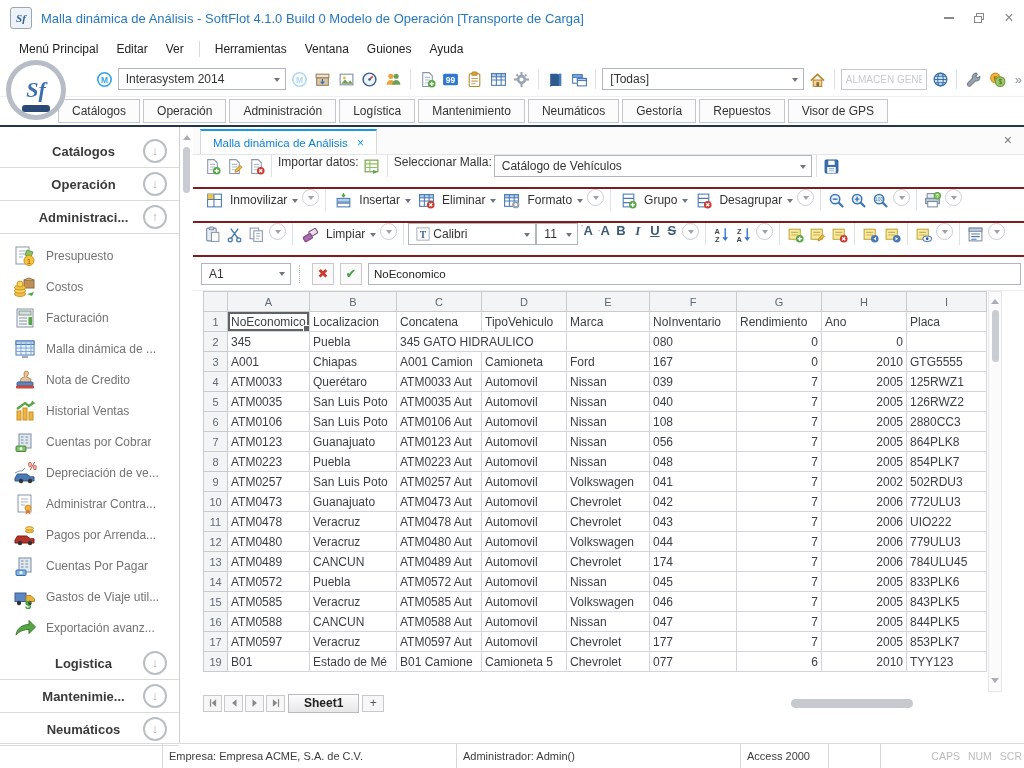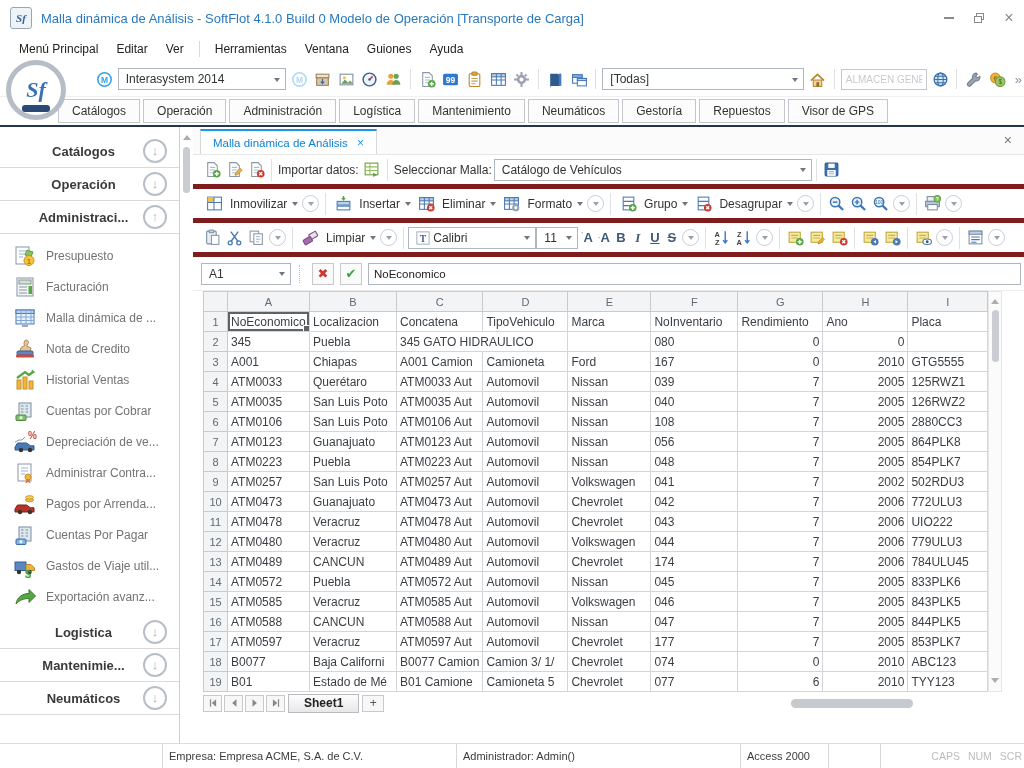--- a/index.html
+++ b/index.html
@@ -55,21 +55,21 @@
   .tri-up{width:0;height:0;border:4px solid transparent;border-bottom:5px solid #a9aeb4;}
   .tri-down{width:0;height:0;border:4px solid transparent;border-top:5px solid #a9aeb4;}
   .ssthumb{width:7px;height:46px;background:#c9ccd0;border-radius:4px;margin-top:7px;}
   
   .mainpanel{flex:1;display:flex;flex-direction:column;background:#fff;min-width:0;}
   .dts{height:28px;display:flex;align-items:flex-end;position:relative;background:#fbfbfb;border-bottom:1px solid #e6e6e6;box-sizing:border-box;}
   .dtab{margin-left:7px;height:25px;display:flex;align-items:center;gap:9px;padding:0 12px;background:#fff;
     border:1px solid #d8d8d8;border-bottom:none;border-top:2px solid #1c97ea;color:#0d82d8;font-size:11.5px;box-sizing:border-box;}
   .dtab .x{color:#1c97ea;font-size:12px;}
   .far-x{position:absolute;right:12px;top:6px;color:#777;font-size:14px;line-height:14px;}
-  .ptb{height:34px;display:flex;align-items:center;border-bottom:5px solid #7f1d1d;padding-left:8px;
+  .ptb{height:34px;display:flex;align-items:flex-start;border-bottom:2px solid #7f1d1d;padding-left:8px;
     font-size:12px;color:#333;box-sizing:border-box;white-space:nowrap;}
   .vsep{width:1px;height:22px;background:#dfe2e5;margin:0 4px;flex:none;}
   .dropbtn{display:flex;align-items:center;gap:5px;padding:0 2px;}
   .rnd{width:15px;height:15px;border:1px solid #c9ced4;border-radius:50%;display:flex;align-items:center;
     justify-content:center;margin:0 2px;flex:none;}
   .rnd .car{border:3px solid transparent;border-top:4px solid #9aa2ab;margin:3px 0 0 0;}
   .fmt-letter{width:17px;text-align:center;font-size:13px;font-weight:bold;color:#3d5a75;}
   .fmt-letter.it{font-style:italic;font-family:"Liberation Serif",serif;}
   .fmt-letter.un{text-decoration:underline;}
   .fmt-letter.st{text-decoration:line-through;}
@@ -337,20 +337,34 @@
                 <path d="M14 6l6 2-2 5-6-2z" fill="#8fbf5f" stroke="#57a645"></path>
                 <circle cx="16" cy="16.5" r="5" fill="#f5c33b" stroke="#c8912a"></circle>
                 <text x="16" y="19.5" font-size="8" text-anchor="middle" fill="#8a5f12" font-family="Liberation Sans">1</text>
               </svg>
             </span>
             <span class="lbl">Presupuesto</span>
           </div>
           <div class="sb-item">
             <span class="ic24">
               <svg viewBox="0 0 24 24" width="24" height="24">
+                <rect x="11" y="5" width="10" height="8" fill="#c09058" stroke="#8f6a3d"></rect>
+                <path d="M11 5l5-2 5 2" fill="#d8b078" stroke="#8f6a3d"></path>
+                <ellipse cx="7" cy="19" rx="5.5" ry="2.4" fill="#f5c33b" stroke="#c8912a"></ellipse>
+                <ellipse cx="7" cy="15.8" rx="5.5" ry="2.4" fill="#f8d35e" stroke="#c8912a"></ellipse>
+                <ellipse cx="7" cy="12.6" rx="5.5" ry="2.4" fill="#f5c33b" stroke="#c8912a"></ellipse>
+                <circle cx="7" cy="9" r="3" fill="#f8d35e" stroke="#c8912a"></circle>
+                <path d="M14 19l7-2-2 4z" fill="#57a645"></path>
+              </svg>
+            </span>
+            <span class="lbl">Costos</span>
+          </div>
+          <div class="sb-item">
+            <span class="ic24">
+              <svg viewBox="0 0 24 24" width="24" height="24">
                 <rect x="4" y="3" width="16" height="18" fill="#f4f7f9" stroke="#88959f"></rect>
                 <rect x="6" y="5" width="12" height="4" fill="#cfe3cf" stroke="#88959f"></rect>
                 <path d="M6 12h8M6 15h8M6 18h8" stroke="#88959f"></path>
                 <rect x="15.5" y="11" width="3.5" height="8" fill="#57a645"></rect>
               </svg>
             </span>
             <span class="lbl">Facturación</span>
           </div>
           <div class="sb-item">
             <span class="ic24">
@@ -1052,32 +1066,20 @@
                 <td>Veracruz</td>
                 <td>ATM0597 Aut</td>
                 <td>Automovil</td>
                 <td>Chevrolet</td>
                 <td>177</td>
                 <td class="num">7</td>
                 <td class="num">2005</td>
                 <td>853PLK7</td>
               </tr>
               <tr>
-                <th class="rh">18</th>
-                <td>B0077</td>
-                <td>Baja Californi</td>
-                <td>B0077 Camion</td>
-                <td>Camion 3/ 1/</td>
-                <td>Chevrolet</td>
-                <td>074</td>
-                <td class="num">0</td>
-                <td class="num">2010</td>
-                <td>ABC123</td>
-              </tr>
-              <tr>
                 <th class="rh">19</th>
                 <td>B01</td>
                 <td>Estado de Mé</td>
                 <td>B01 Camione</td>
                 <td>Camioneta 5</td>
                 <td>Chevrolet</td>
                 <td>077</td>
                 <td class="num">6</td>
                 <td class="num">2010</td>
                 <td>TYY123</td>

